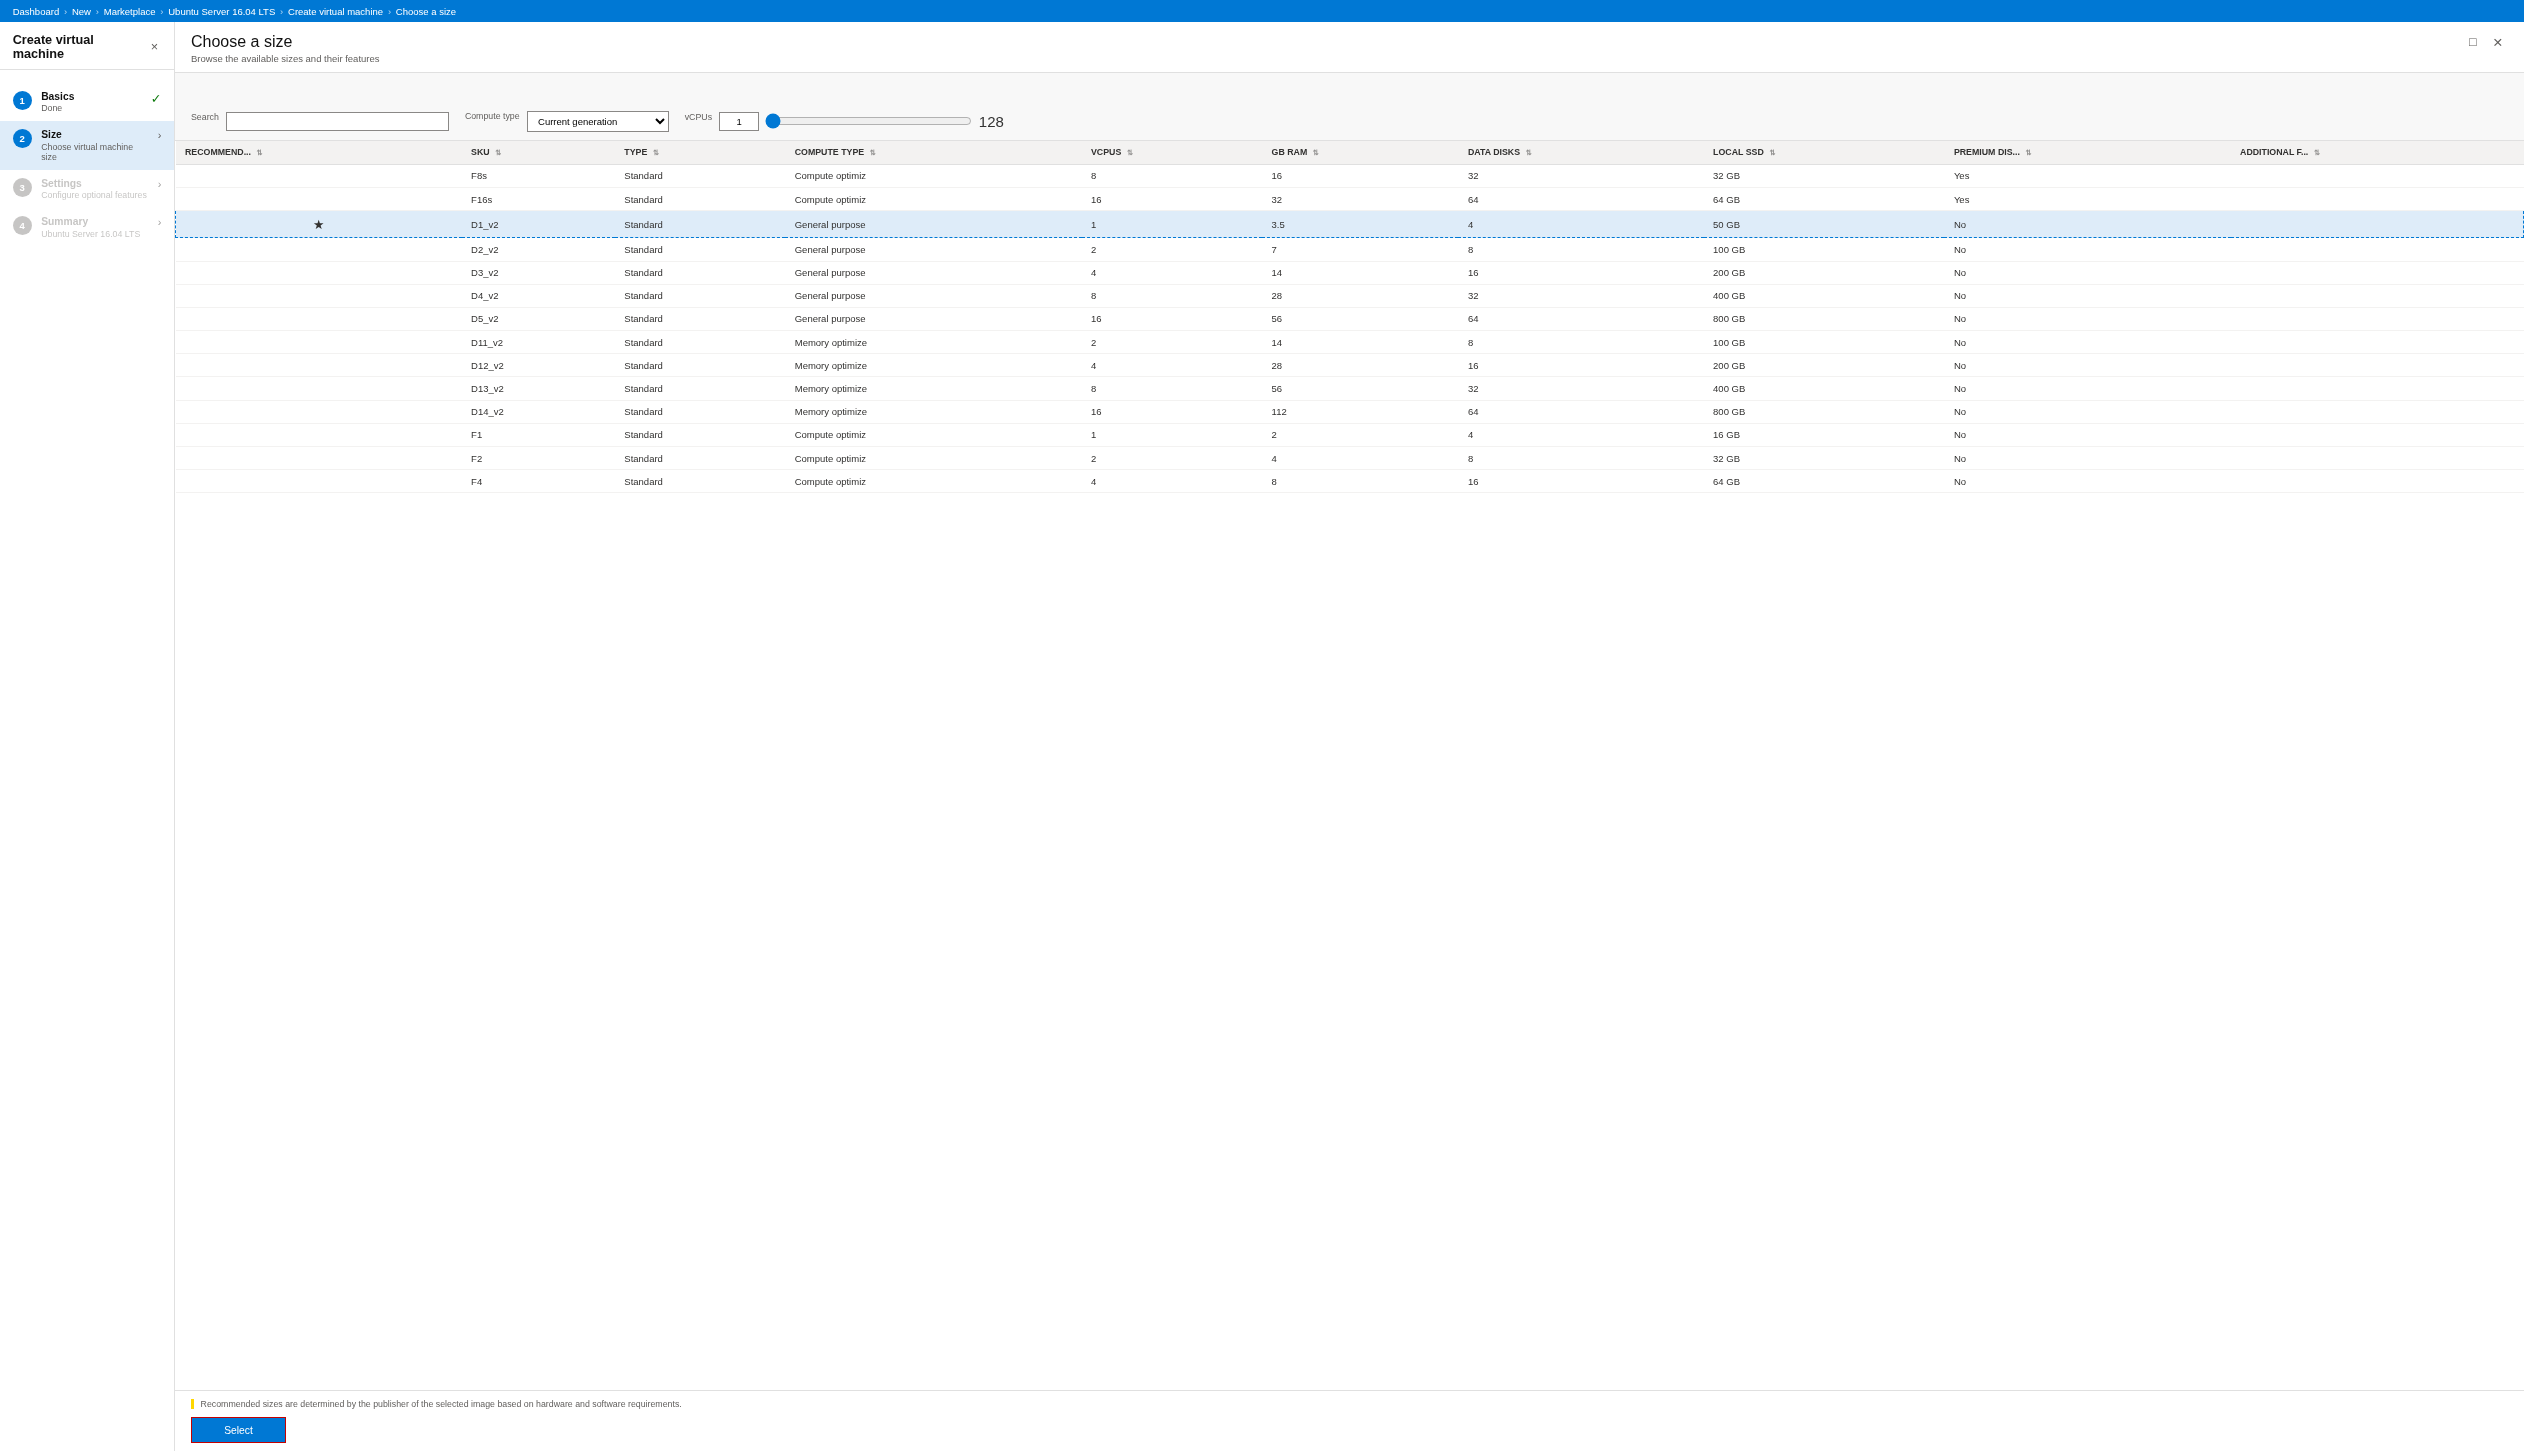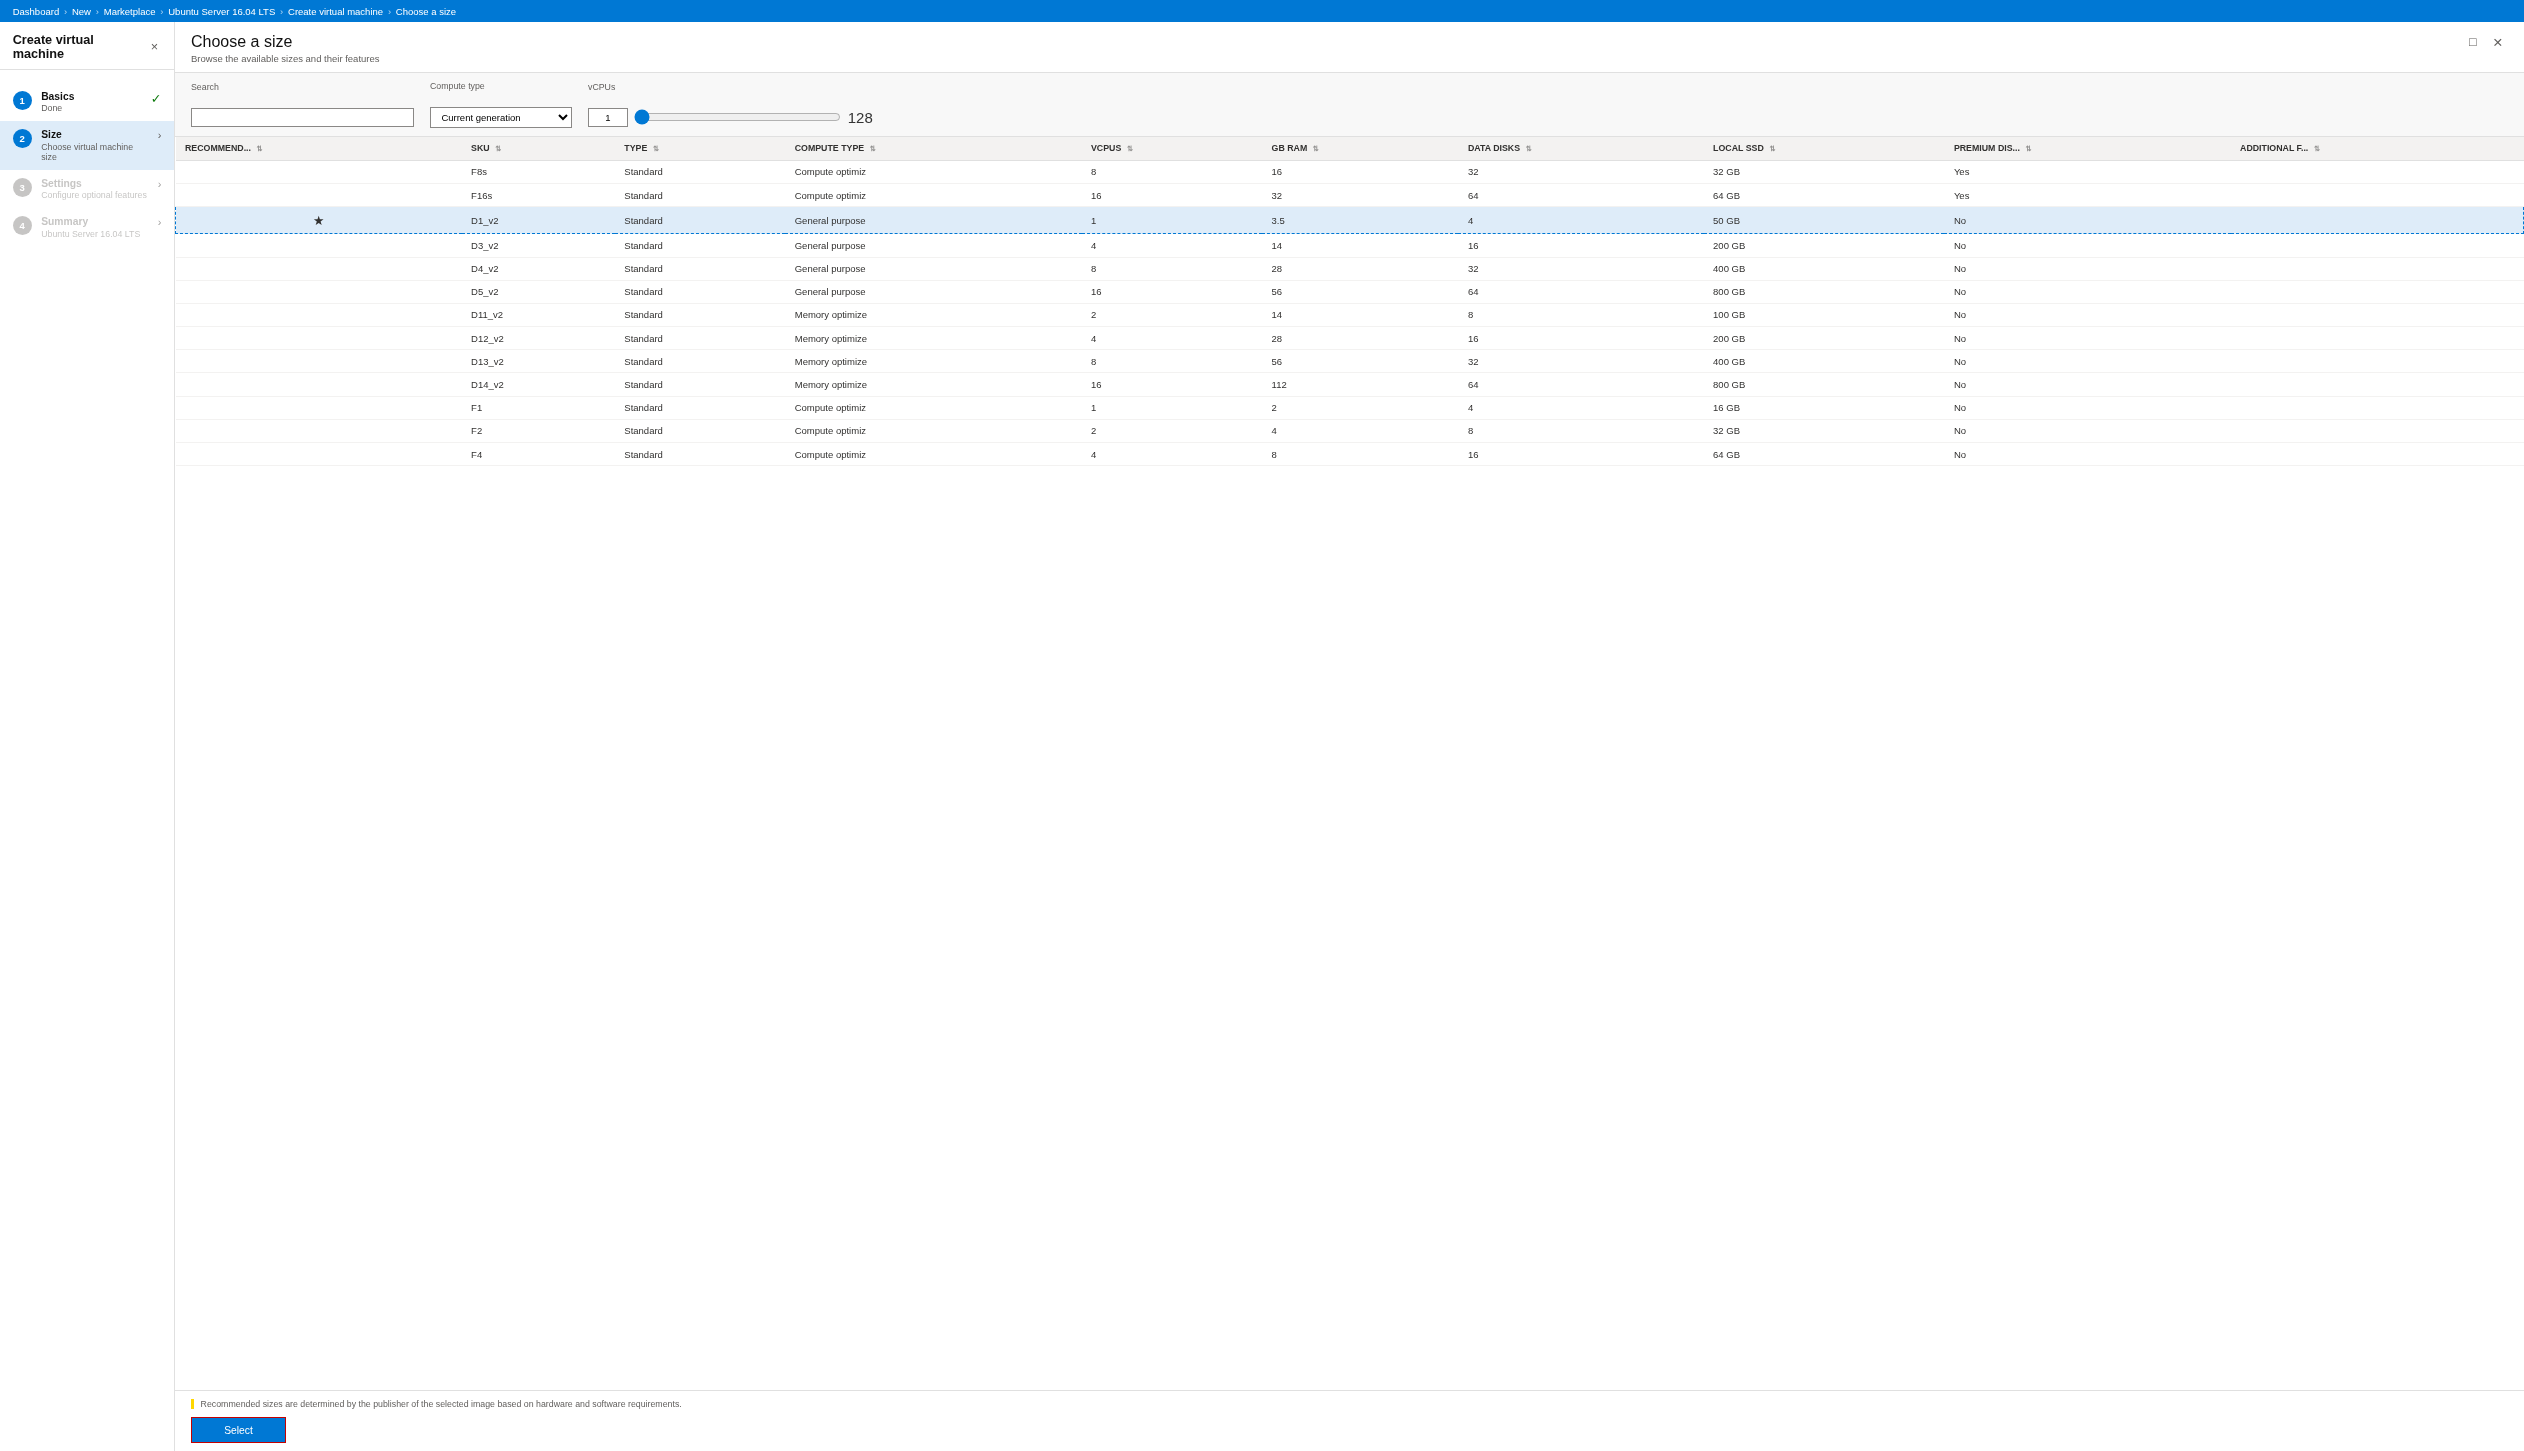--- a/index.html
+++ b/index.html
@@ -100,21 +100,21 @@
 
     
     .filter-bar {
       display: flex;
       align-items: center;
       padding: 8px 16px;
       gap: 16px;
       background: #f8f8f8;
       border-bottom: 0.8px solid #e0e0e0;
     }
-    .filter-group { display: flex; flex-direction: column; gap: 16px; }
+    .filter-group { display: flex; flex-direction: row; gap: 7px; margin-top: 30px; }
     .filter-label { font-size: 8.8px; color: #605e5c; }
     .search-input {
       border: 0.8px solid #8a8886;
       padding: 3.2px 6.4px;
       width: 223px;
       font-size: 9.5px;
       outline: none;
     }
     .compute-select {
       border: 0.8px solid #8a8886;
@@ -366,20 +366,32 @@
       <td>General purpose</td>
       <td>1</td>
       <td>3.5</td>
       <td>4</td>
       <td>50 GB</td>
       <td>No</td>
       <td></td>
     </tr>
             <tr>
       <td style="text-align:center;font-size:12.7px;"></td>
+      <td>D2_v2</td>
+      <td>Standard</td>
+      <td>General purpose</td>
+      <td>2</td>
+      <td>7</td>
+      <td>8</td>
+      <td>100 GB</td>
+      <td>No</td>
+      <td></td>
+    </tr>
+            <tr>
+      <td style="text-align:center;font-size:12.7px;"></td>
       <td>D3_v2</td>
       <td>Standard</td>
       <td>General purpose</td>
       <td>4</td>
       <td>14</td>
       <td>16</td>
       <td>200 GB</td>
       <td>No</td>
       <td></td>
     </tr>

